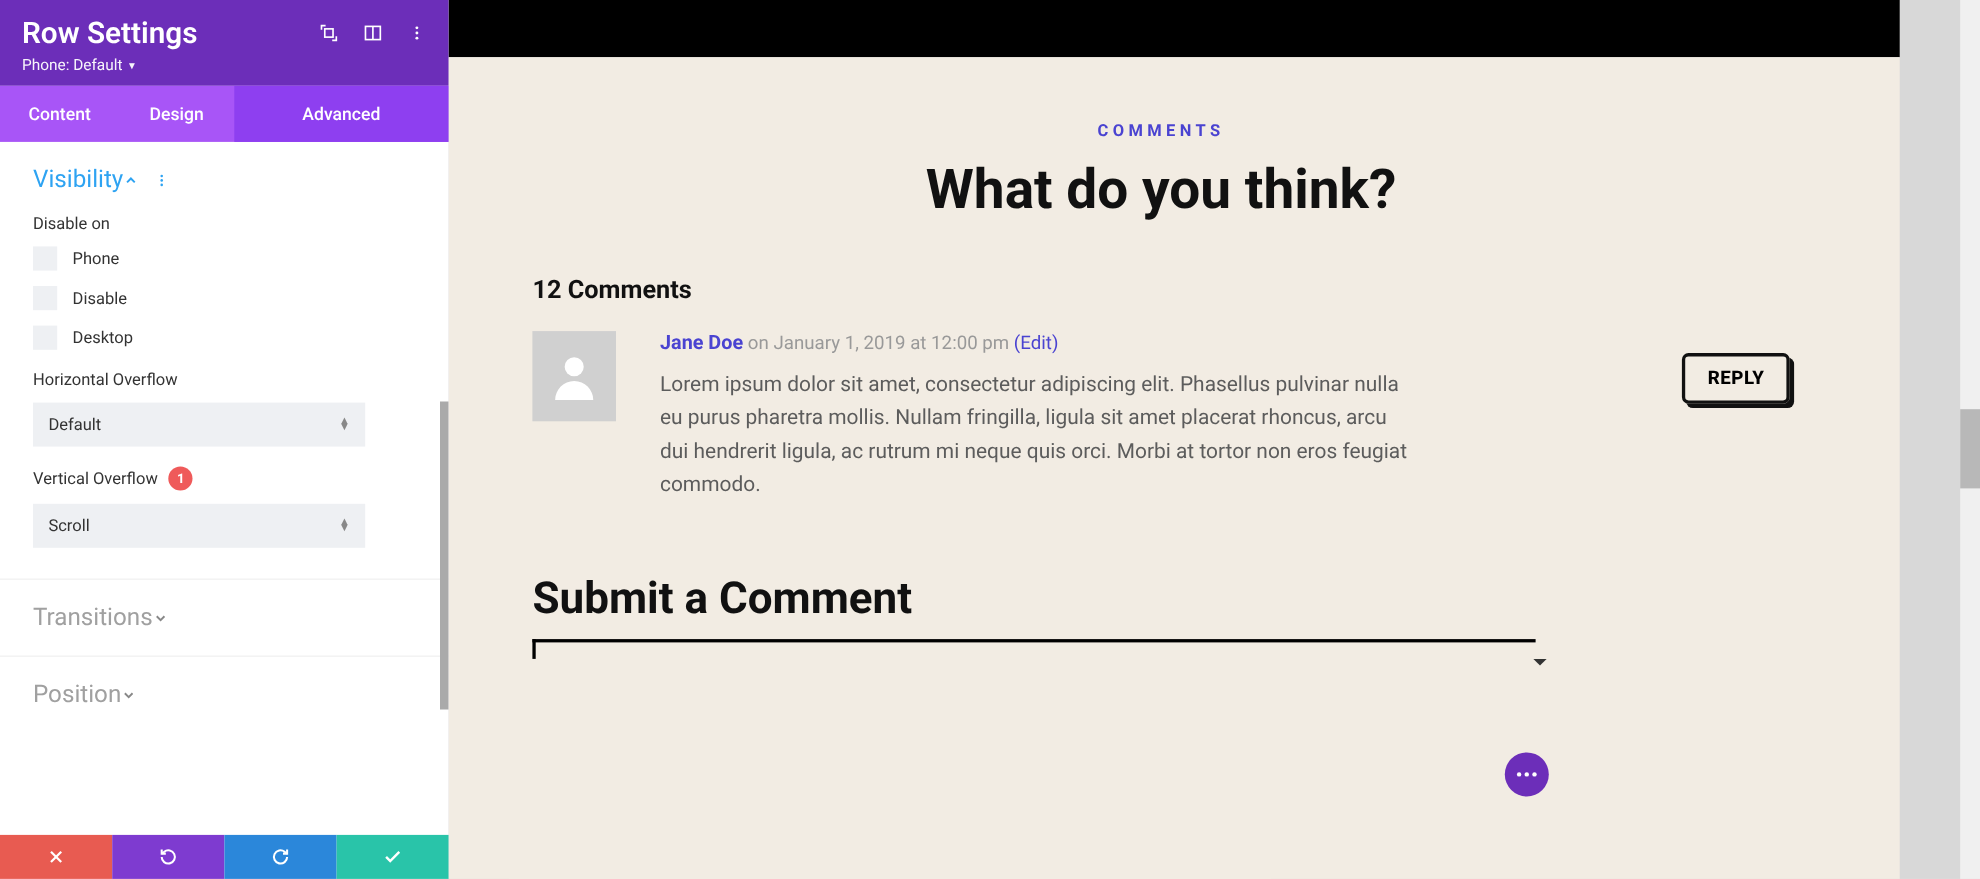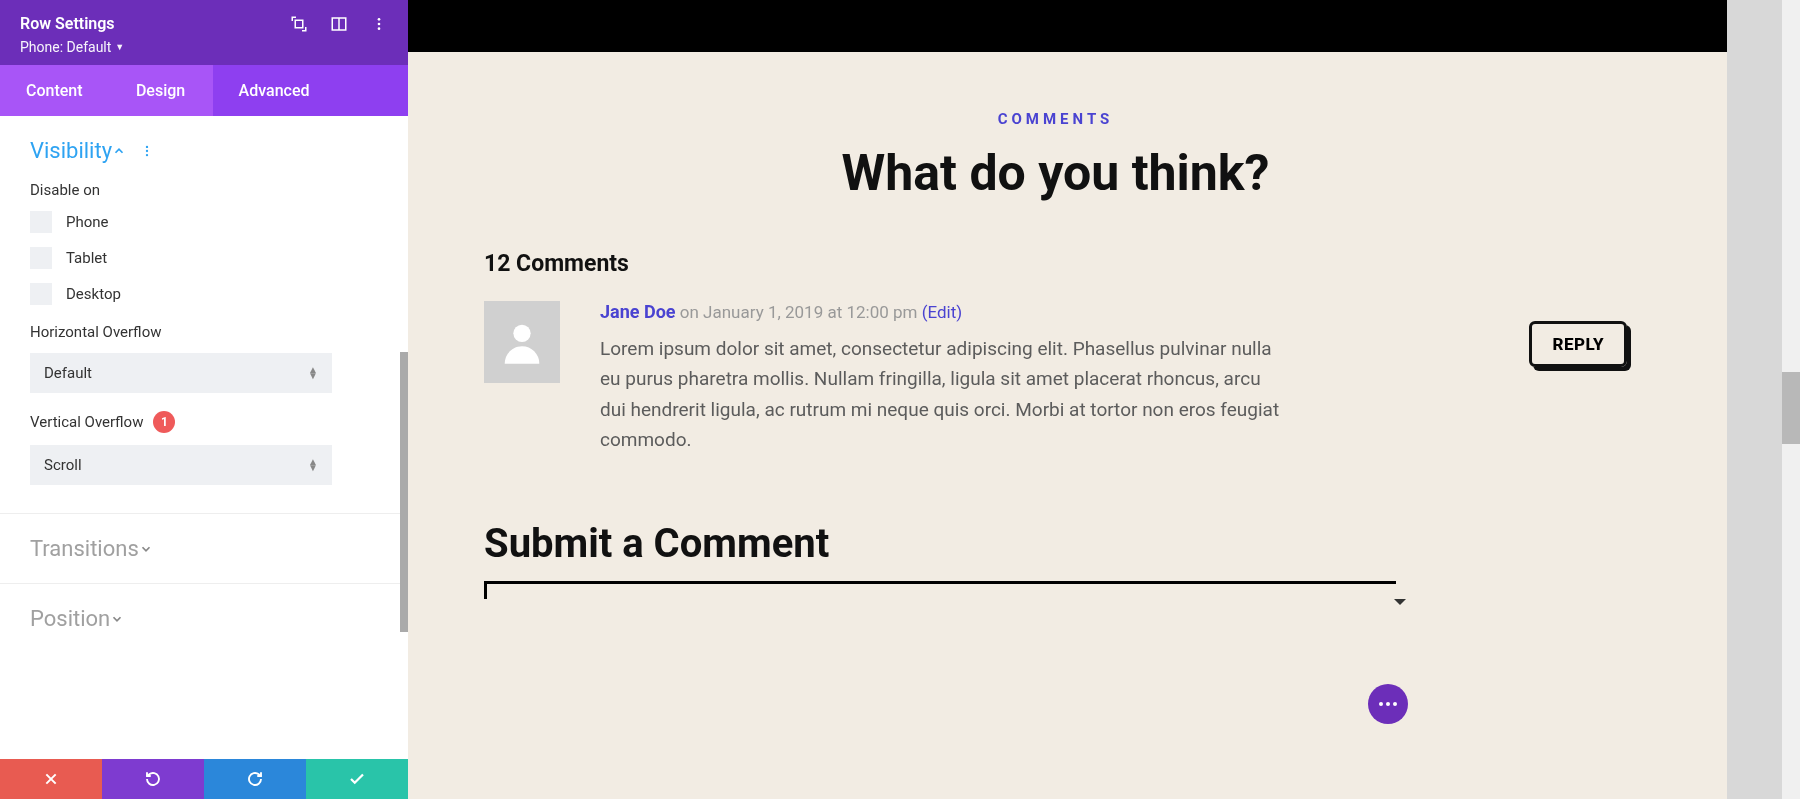--- a/index.html
+++ b/index.html
@@ -1,28 +1,28 @@
 <!DOCTYPE html>
 <html><head>
 <meta charset="utf-8">
 <style>
 *{box-sizing:border-box;margin:0;padding:0;font-family:-apple-system,BlinkMacSystemFont,"Segoe UI",Roboto,Helvetica,Arial,sans-serif}
 body{width:1800px;height:799px;overflow:hidden;position:relative;background:#d8d8d8}
 .sidebar{position:absolute;left:0;top:0;width:408px;height:799px;background:#fff;display:flex;flex-direction:column}
 .sb-header{background:#6c2eb9;color:#fff;padding:14px 20px 10px}
 .sb-title-row{display:flex;justify-content:space-between;align-items:center}
-.sb-title{font-size:16px;font-weight:600}
+.sb-title{font-size:27px;font-weight:600}
 .sb-icons{display:flex;gap:22px;align-items:center}
 .sb-icon{width:18px;height:18px;cursor:pointer;display:flex;align-items:center;justify-content:center}
 .sb-preset{font-size:14px;margin-top:6px;opacity:.95;display:flex;align-items:center;gap:4px}
 .tabs{display:flex;background:#a855f7}
 .tab{flex:0 0 auto;padding:16px 26px;color:#fff;font-size:16px;font-weight:500;cursor:pointer}
 .tab.content{flex:0 0 104px}
 .tab.design{flex:0 0 104px;text-align:center}
-.tab.advanced{background:#8e3ff0;flex:1;text-align:left;padding-left:26px}
+.tab.advanced{background:#8e3ff0;flex:1;text-align:center;padding-left:26px}
 .sb-body{flex:1;overflow:auto;position:relative}
 .section{padding:22px 30px 10px;border-bottom:1px solid #eee}
 .section-hdr{display:flex;align-items:center;cursor:pointer}
 .section-title{font-size:22px;color:#2ea3f2;font-weight:400}
 .section-title.muted{color:#a0a0a0}
 .hdr-ctrls{display:flex;gap:14px;align-items:center;color:#2ea3f2}
 .chev{width:14px;height:14px}
 .field-label{font-size:15px;color:#333;margin:18px 0 12px;display:flex;align-items:center;gap:10px}
 .checkrow{display:flex;align-items:center;gap:14px;margin:0 0 14px}
 .checkbox{width:22px;height:22px;background:#eef0f3;cursor:pointer}
@@ -120,21 +120,21 @@
             </svg>
         </div>
       </div>
       <div class="field-label">Disable on</div>
       <div class="checkrow">
           <div class="checkbox"></div>
           <span class="checklabel">Phone</span>
         </div>
       <div class="checkrow">
           <div class="checkbox"></div>
-          <span class="checklabel">Tablet</span>
+          <span class="checklabel">Disable</span>
         </div>
       <div class="checkrow">
           <div class="checkbox"></div>
           <span class="checklabel">Desktop</span>
         </div>
 
       <div class="field-label">Horizontal Overflow</div>
       <div class="select">
           <span>Default</span>
           <div class="select-arrows">

